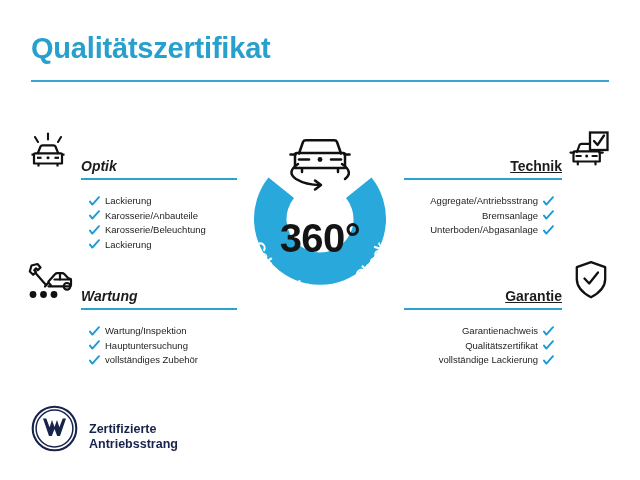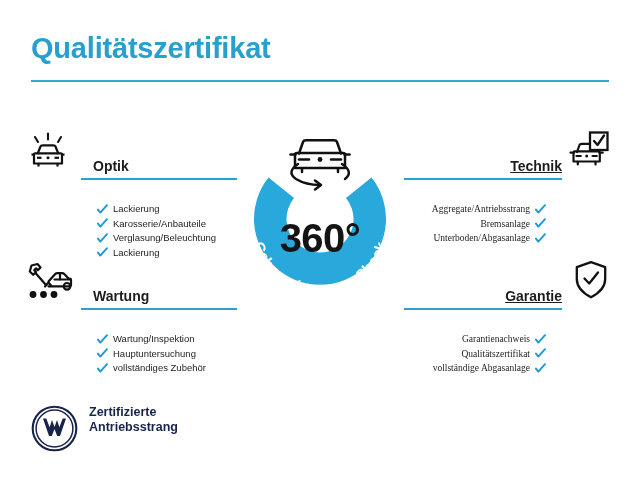--- a/index.html
+++ b/index.html
@@ -31,37 +31,37 @@
     position:relative;height:34px;
   }
   .sec-title{
     position:absolute;bottom:6px;
     font-size:14px;font-weight:700;color:#1c1c1c;
     white-space:nowrap;
   }
   .sec-rule{
     position:absolute;left:0;right:0;bottom:0;height:2px;background:#29a3ce;
   }
-  .items{list-style:none;margin:16px;padding:6px 0 0 0;}
+  .items{list-style:none;margin:8px;padding:6px 0 0 0;}
   .items li{
     font-size:9.5px;line-height:14.5px;color:#1d1d1d;
     white-space:nowrap;display:flex;align-items:center;
   }
   .chk{
     display:inline-block;width:11px;height:11px;flex:none;
     position:relative;
   }
   .chk svg{display:block;}
 
   
   .left .items li{justify-content:flex-start;}
   .left .chk{margin-right:5px;}
-  .left .sec-title{left:12px;}
-  
-  .right .items li{justify-content:flex-end;font-family:Liberation Serif, serif;}
+  .left .sec-title{left:0;font-style:italic;}
+  
+  .right .items li{justify-content:flex-end;}
   .right .chk{margin-left:5px;order:2;}
   .right .sec-title{right:0;text-decoration:underline;}
 
   
   #sec-optik   {left:81px; top:146px; width:156px;}
   #sec-wartung {left:81px; top:276px; width:156px;}
   #sec-technik {left:404px;top:146px; width:158px;}
   #sec-garantie{left:404px;top:276px; width:158px;}
 
   
@@ -77,21 +77,21 @@
   }
   .badge svg{display:block;}
   .badge-360{
     position:absolute;left:0;right:0;top:94px;
     text-align:center;
     font-size:40px;font-weight:700;color:#141414;
     letter-spacing:-0.5px;
   }
 
   
-  .footer{position:absolute;left:31px;top:405px;display:flex;align-items:flex-start;}
+  .footer{position:absolute;left:31px;top:405px;display:flex;align-items:flex-end;}
   .vw-mark{width:47px;height:47px;flex:none;}
   .vw-text{
     margin-left:11px;
     font-size:12.5px;font-weight:700;line-height:15px;
     color:#17234a;white-space:nowrap;
   }
 </style>
 </head>
 <body>
 
@@ -121,21 +121,21 @@
             </svg>
           </span>
           <span>Karosserie/Anbauteile</span>
         </li>
       <li>
           <span class="chk">
             <svg width="11" height="11" viewBox="0 0 11 11">
               <path d="M1 5.6 L3.3 8.6 L10 1.2" fill="none" stroke="#1b9ad6" stroke-width="1.9" stroke-linecap="round" stroke-linejoin="round"></path>
             </svg>
           </span>
-          <span>Verglasung/Beleuchtung</span>
+          <span>Karosserie/Beleuchtung</span>
         </li>
       <li>
           <span class="chk">
             <svg width="11" height="11" viewBox="0 0 11 11">
               <path d="M1 5.6 L3.3 8.6 L10 1.2" fill="none" stroke="#1b9ad6" stroke-width="1.9" stroke-linecap="round" stroke-linejoin="round"></path>
             </svg>
           </span>
           <span>Lackierung</span>
         </li>
     </ul>
@@ -228,21 +228,21 @@
             </svg>
           </span>
           <span>Qualitätszertifikat</span>
         </li>
       <li>
           <span class="chk">
             <svg width="11" height="11" viewBox="0 0 11 11">
               <path d="M1 5.6 L3.3 8.6 L10 1.2" fill="none" stroke="#1b9ad6" stroke-width="1.9" stroke-linecap="round" stroke-linejoin="round"></path>
             </svg>
           </span>
-          <span>vollständige Abgasanlage</span>
+          <span>vollständige Lackierung</span>
         </li>
     </ul>
   </div>
 
   <div class="sec-icon" id="icon-optik">
     <svg width="44" height="40" viewBox="0 0 44 40">
       <g fill="none" stroke="#111" stroke-width="2.1" stroke-linecap="round">
         <line x1="9" y1="6" x2="12" y2="11"></line>
         <line x1="22" y1="2.5" x2="22" y2="8.5"></line>
         <line x1="35" y1="6" x2="32" y2="11"></line>

